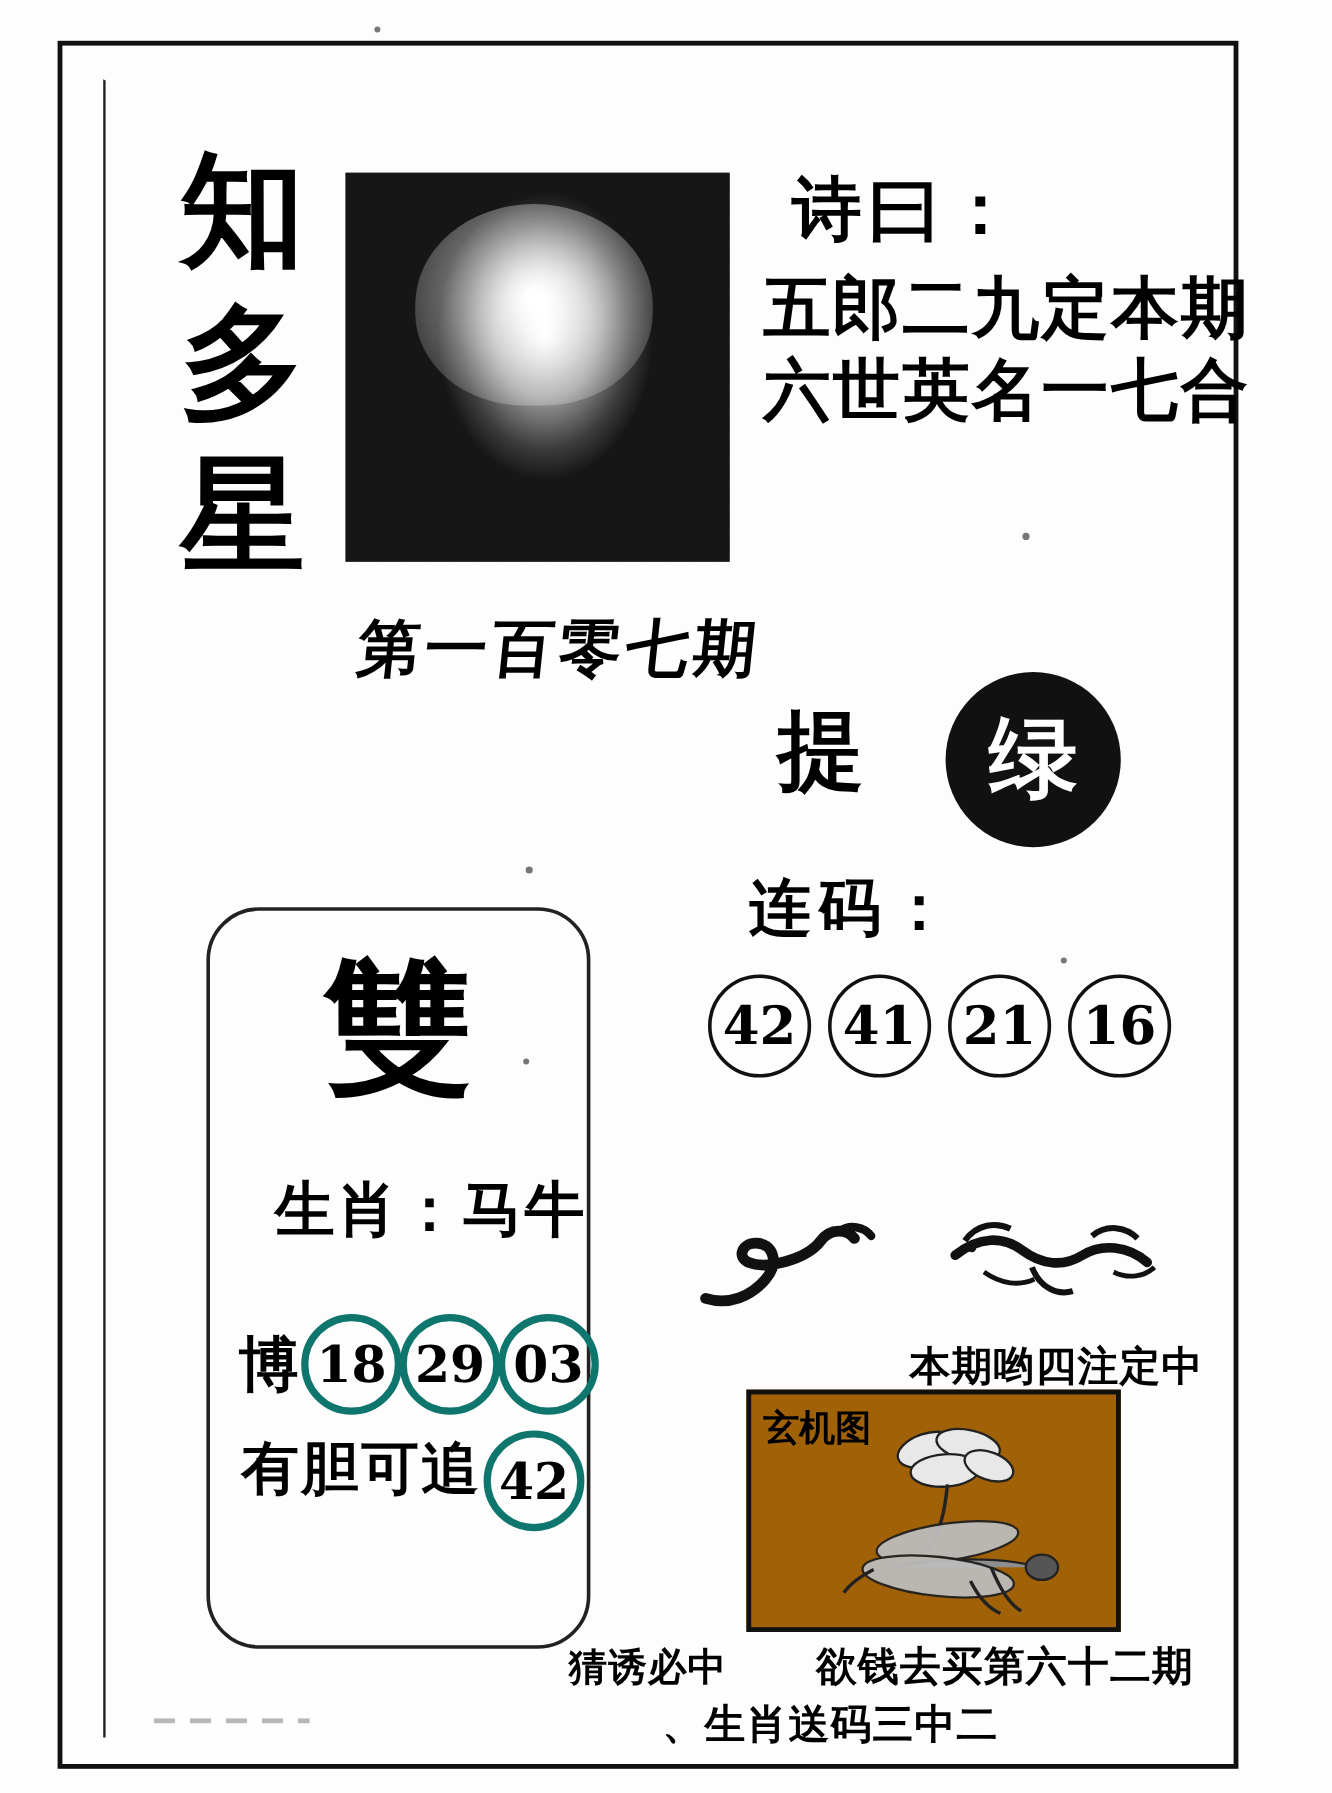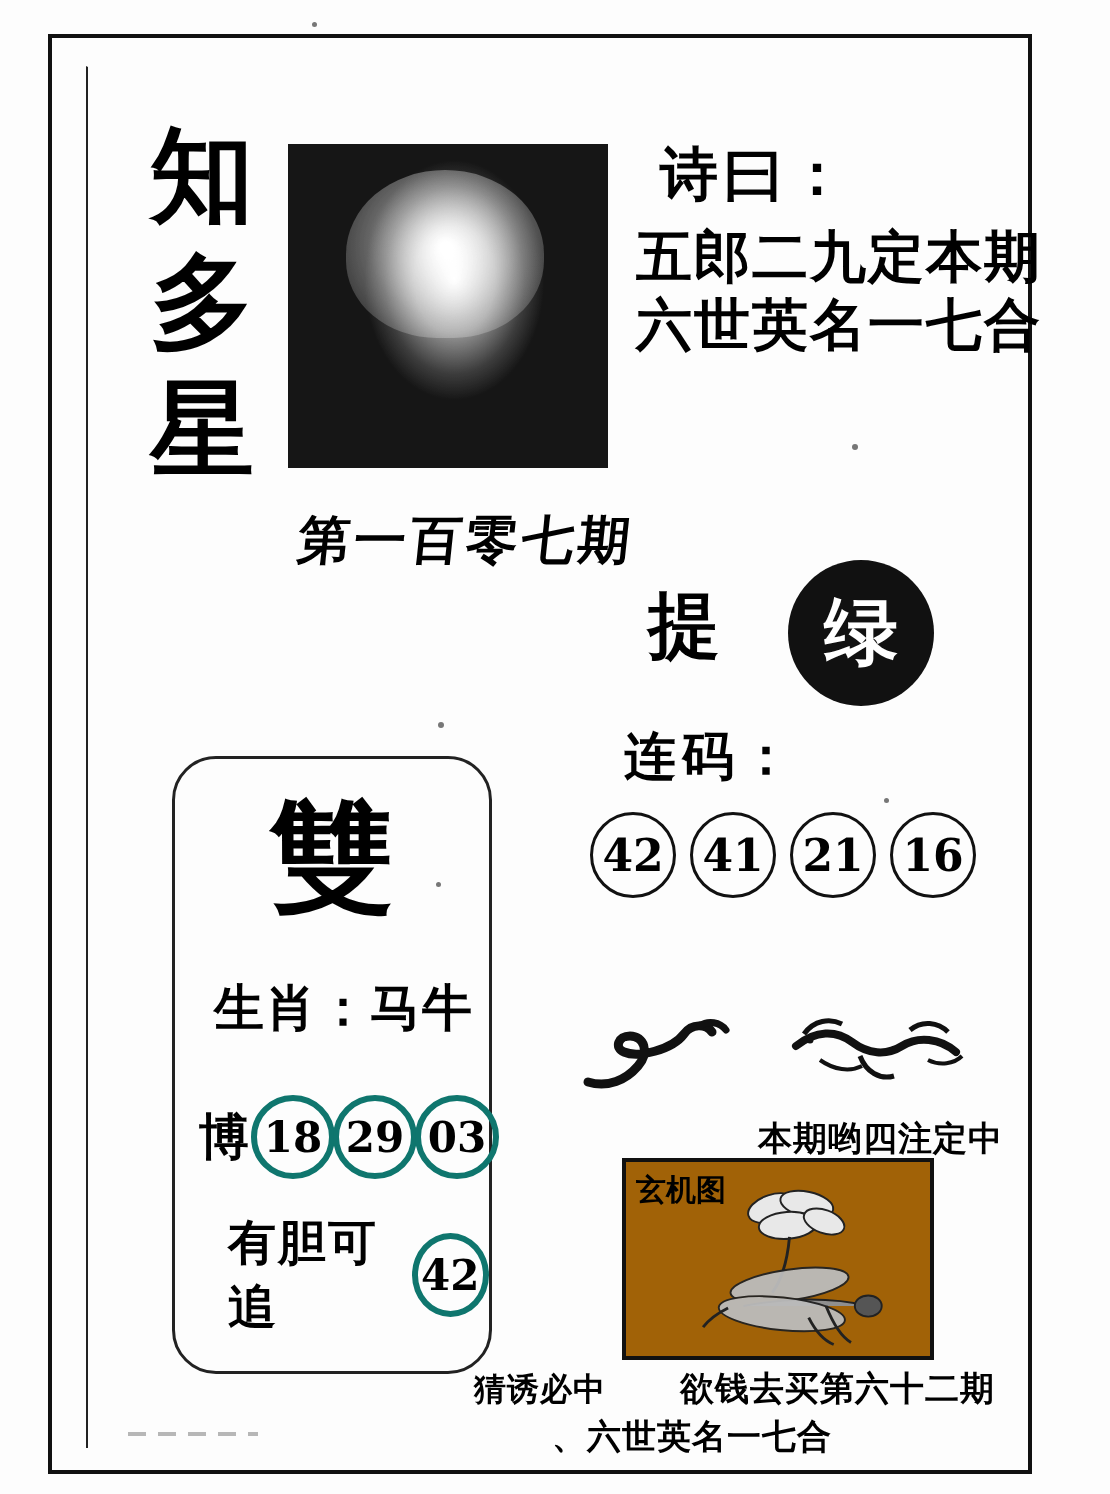--- a/index.html
+++ b/index.html
@@ -282,26 +282,25 @@
     font-family: "DejaVu Serif", serif;
     font-size: 124px;
     font-weight: bold;
     line-height: 1;
   }
   .card-sx {
     position: absolute;
     left: 0;
     top: 216px;
     width: 100%;
-    text-align: center;
+    text-align: right;
     font-family: "DejaVu Serif", serif;
     font-size: 50px;
     font-weight: bold;
     letter-spacing: 2px;
-    padding-left: 12px;
   }
   .card-bo {
     position: absolute;
     left: 24px;
     top: 336px;
     display: flex;
     align-items: center;
     gap: 2px;
   }
   .card-bo .lbl {
@@ -319,25 +318,23 @@
     align-items: center;
     justify-content: center;
     font-family: "DejaVu Serif", serif;
     font-size: 42px;
     font-weight: bold;
     margin-left: -4px;
   }
   .card-dan {
     position: absolute;
     left: 26px;
-    top: 452px;
-    display: flex;
-    align-items: center;
+    top: 433px;
+    display: flex;
     gap: 6px;
-    margin-left: 27px;
   }
   .card-dan .lbl {
     font-family: "DejaVu Serif", serif;
     font-size: 48px;
     font-weight: bold;
     letter-spacing: 2px;
   }
 
   
   .footer-left {
@@ -472,21 +469,21 @@
       <div class="ball-sm">03</div>
     </div>
     <div class="card-dan">
       <div class="lbl">有胆可追</div>
       <div class="ball-sm">42</div>
     </div>
   </div>
 
   <div class="footer-left">猜诱必中</div>
   <div class="footer-right">欲钱去买第六十二期</div>
-  <div class="footer-bottom">、六世英名一七合</div>
+  <div class="footer-bottom">、生肖送码三中二</div>
 
   <div class="dashes"></div>
   <div class="speck" style="left:312px;top:22px;width:5px;height:5px;"></div>
   <div class="speck" style="left:438px;top:722px;width:6px;height:6px;"></div>
   <div class="speck" style="left:436px;top:882px;width:5px;height:5px;"></div>
   <div class="speck" style="left:852px;top:444px;width:6px;height:6px;"></div>
   <div class="speck" style="left:884px;top:798px;width:5px;height:5px;"></div>
 
 </div>
 

